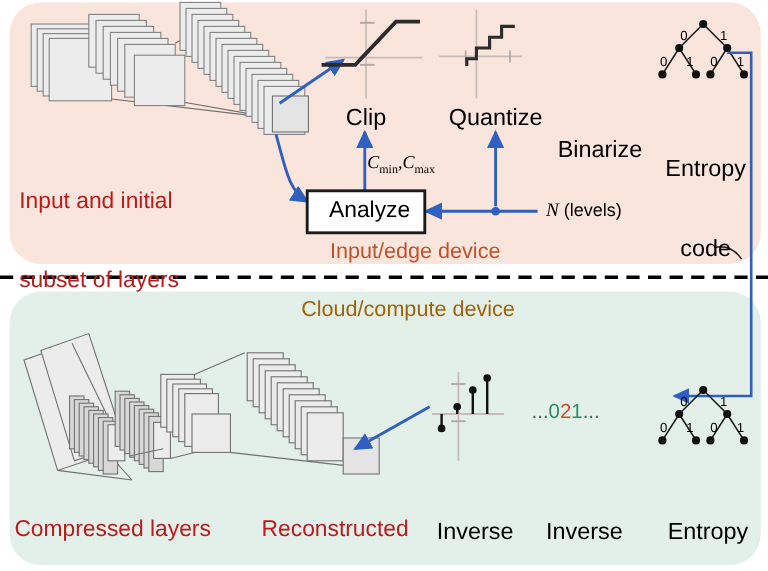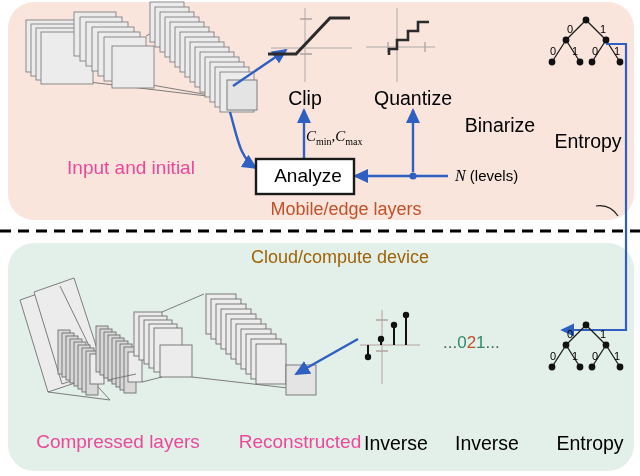--- a/index.html
+++ b/index.html
@@ -21,22 +21,22 @@
     width: 640px; height: 476px;
     overflow: visible;
   }
   .txt {
     position: absolute;
     white-space: pre;
     line-height: 1.1;
   }
   .lbl-main {
     font-size: 19px;
-    color: #ec4899;
-    text-align: center;
+    color: #b91c1c;
+    text-align: left;
     font-weight: 400;
   }
   .lbl-stage {
     font-size: 19.5px;
     color: #000000;
     text-align: center;
   }
   .lbl-device-top {
     font-size: 18px;
     color: #c0512a;
@@ -324,38 +324,40 @@
       <text class="tree-digit" x="603" y="338" text-anchor="middle">1</text>
       <text class="tree-digit" x="553" y="360" text-anchor="middle">0</text>
       <text class="tree-digit" x="575" y="360" text-anchor="middle">1</text>
       <text class="tree-digit" x="595" y="360" text-anchor="middle">0</text>
       <text class="tree-digit" x="617" y="360" text-anchor="middle">1</text>
     </g>
   </svg>
 
   <div class="txt lbl-main" style="left:16px; top:116px; width:230px;">
     <div>Input and initial</div>
+    <div style="margin-top:4px;">subset of layers</div>
   </div>
 
   <div class="txt lbl-stage" style="left:272px; top:88px; width:66px;">Clip</div>
   <div class="txt lbl-stage" style="left:358px; top:88px; width:110px;">Quantize</div>
   <div class="txt lbl-stage" style="left:452px; top:88px; width:96px;margin-top:27px;">Binarize</div>
   <div class="txt lbl-stage" style="left:550px; top:88px; width:76px;">
     <div>Entropy</div>
+    <div style="margin-top:2px;">code</div>
   </div>
 
 
   <div class="txt lbl-math" style="left:306px; top:128px;">C<sub>min</sub>,C<sub>max</sub></div>
 
   <div class="txt lbl-analyze" style="left:256px; top:166px; width:104px; text-align:center;">Analyze</div>
 
   <div class="txt lbl-nlevels" style="left:455px; top:167px;text-align:right;"><i>N</i><span> (levels)</span></div>
 
 
-  <div class="txt lbl-device-top" style="left:256px; top:200px; width:180px;">Mobile/edge layers</div>
+  <div class="txt lbl-device-top" style="left:256px; top:200px; width:180px;">Input/edge device</div>
 
   <div class="txt lbl-device-bottom" style="left:232px; top:248px; width:216px;">Cloud/compute device</div>
 
   <div class="txt lbl-main" style="left:12px; top:390px; width:212px;">
     <div>Compressed layers</div>
     
   </div>
 
   <div class="txt lbl-main" style="left:218px; top:390px; width:164px;">
     <div>Reconstructed</div>

